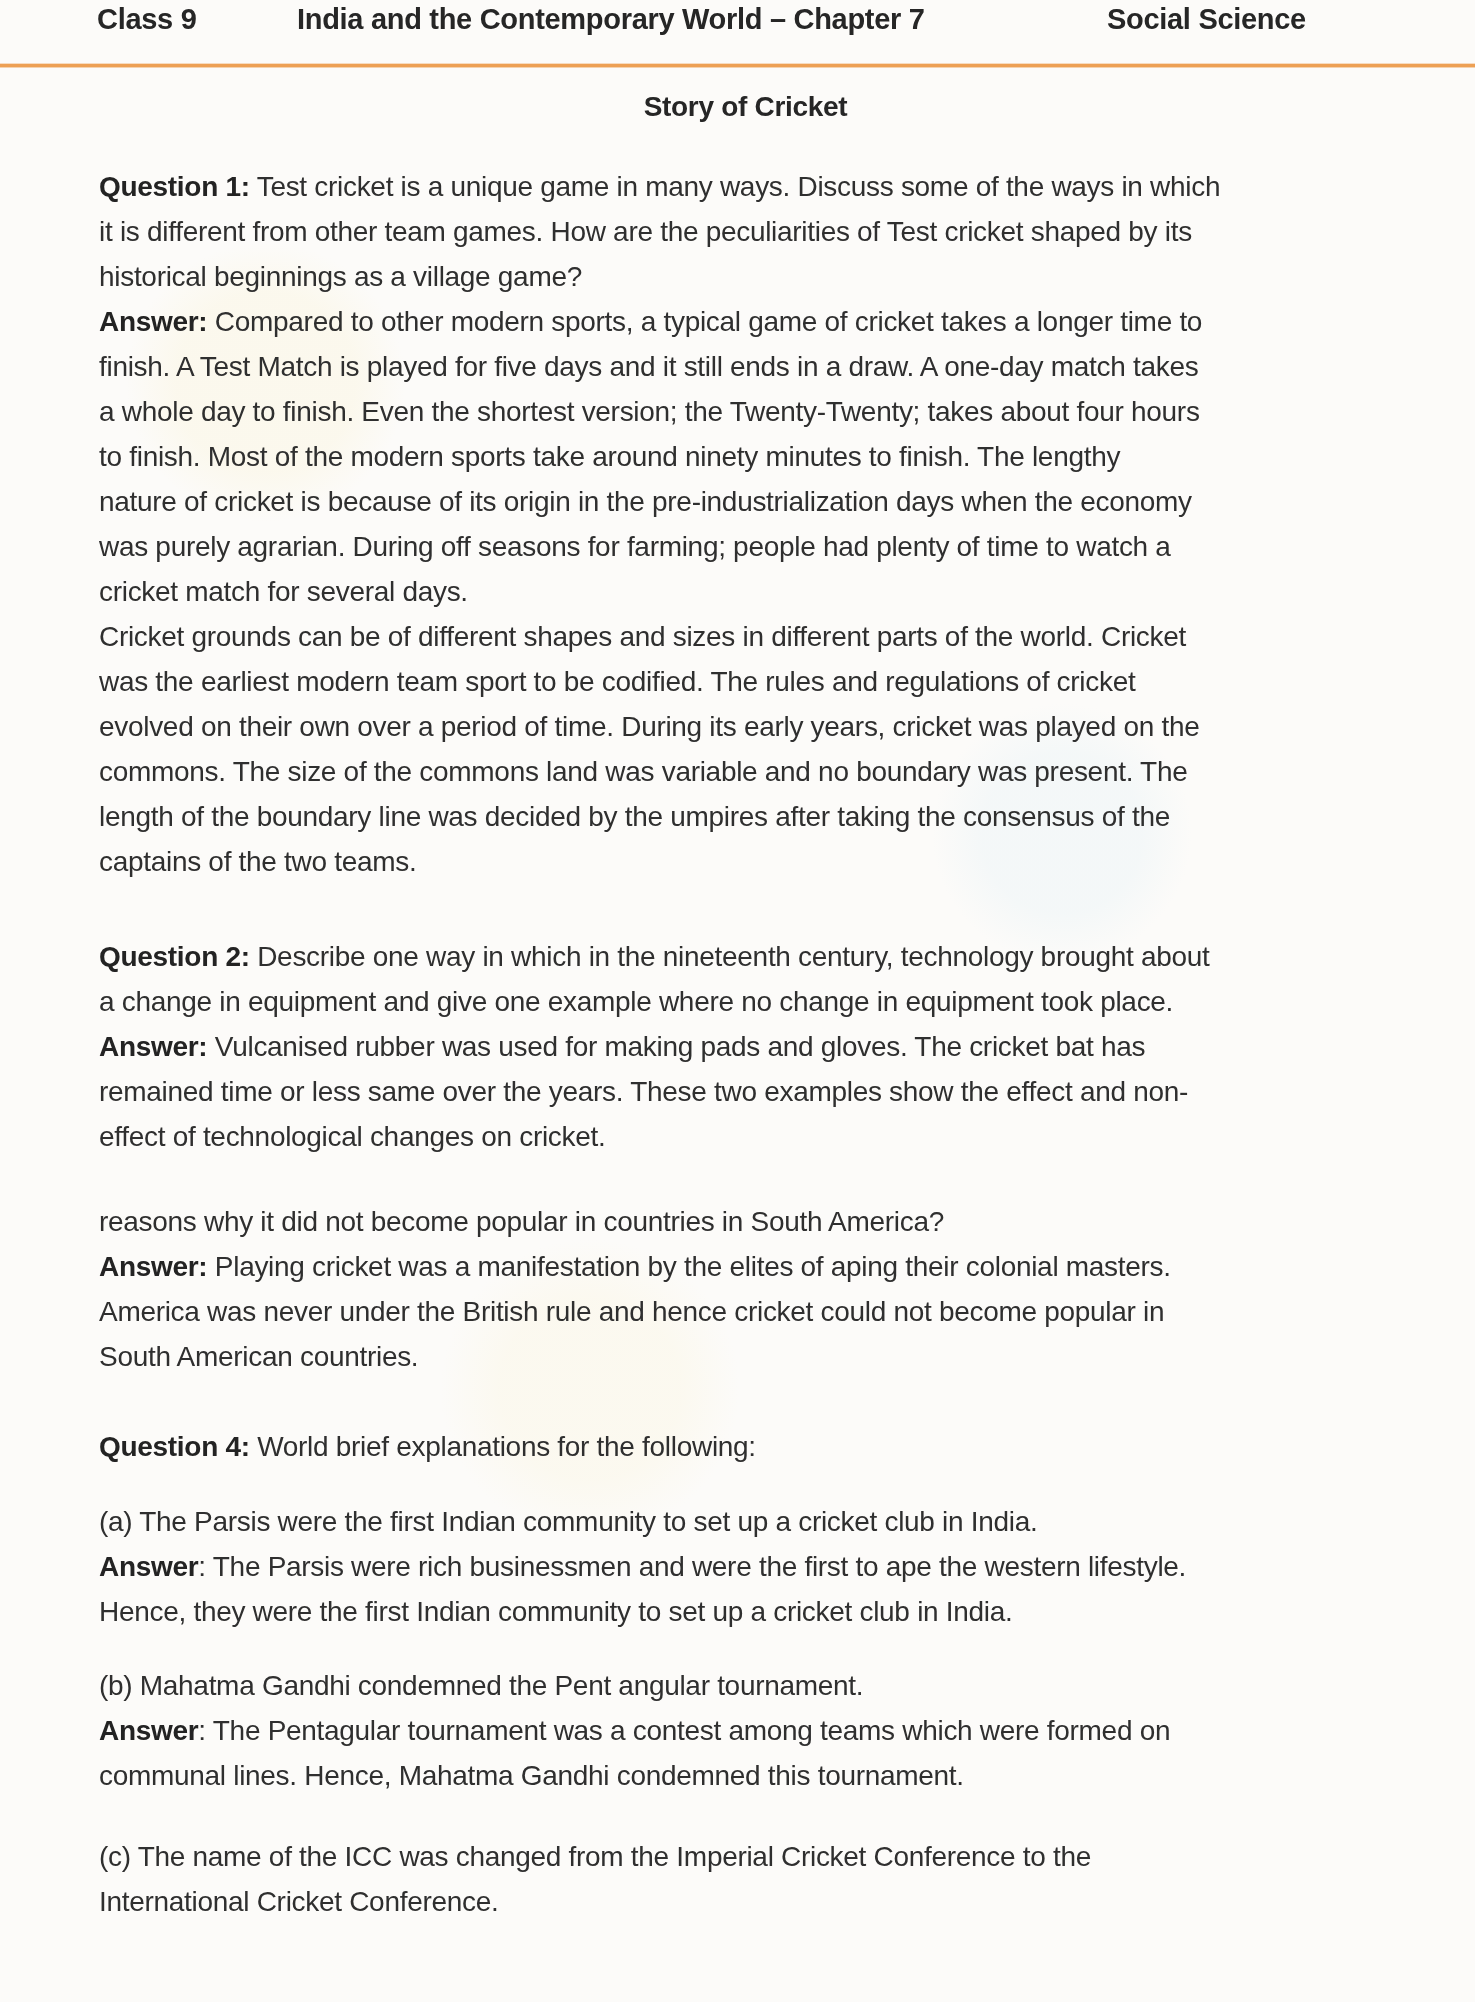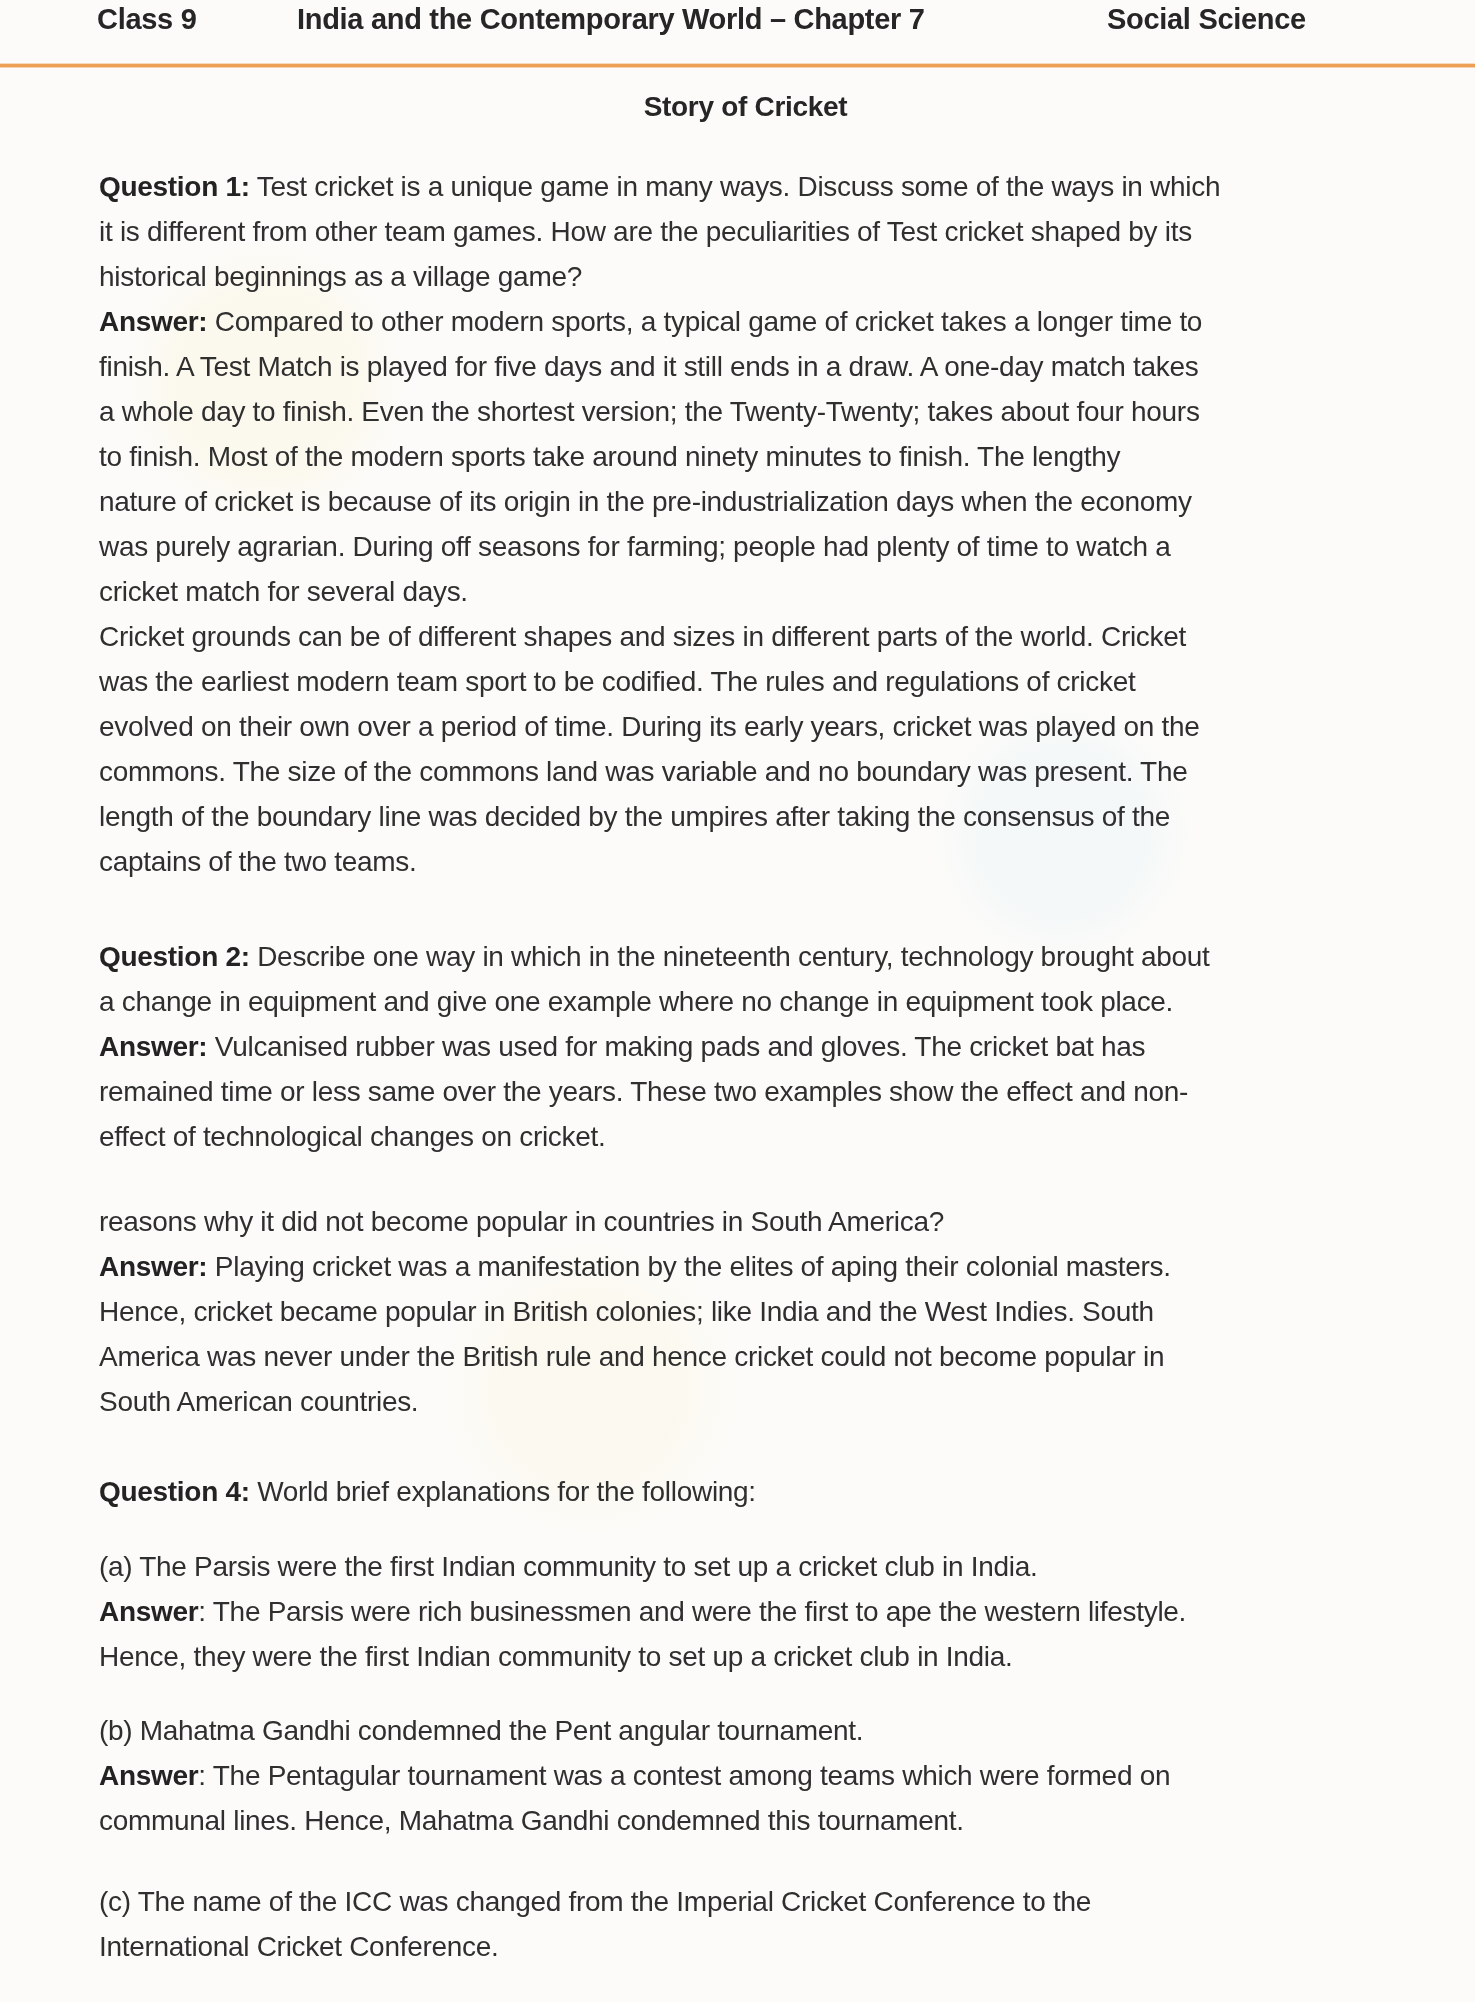--- a/index.html
+++ b/index.html
@@ -120,21 +120,20 @@
       <div class="block" style="margin-top: 50px;">
         <div class="line"><span class="b">Question 2:</span><span> Describe one way in which in the nineteenth century, technology brought about</span></div>
         <div class="line"><span>a change in equipment and give one example where no change in equipment took place.</span></div>
         <div class="line"><span class="b">Answer:</span><span> Vulcanised rubber was used for making pads and gloves. The cricket bat has</span></div>
         <div class="line"><span>remained time or less same over the years. These two examples show the effect and non-</span></div>
         <div class="line"><span>effect of technological changes on cricket.</span></div>
       </div>
       <div class="block" style="margin-top: 40px;">
         <div class="line"><span>reasons why it did not become popular in countries in South America?</span></div>
         <div class="line"><span class="b">Answer:</span><span> Playing cricket was a manifestation by the elites of aping their colonial masters.</span></div>
-        <div class="line"><span>Hence, cricket became popular in British colonies; like India and the West Indies. South</span></div>
         <div class="line"><span>America was never under the British rule and hence cricket could not become popular in</span></div>
         <div class="line"><span>South American countries.</span></div>
       </div>
       <div class="block" style="margin-top: 45px;">
         <div class="line"><span class="b">Question 4:</span><span> World brief explanations for the following:</span></div>
       </div>
       <div class="block" style="margin-top: 30px;">
         <div class="line"><span>(a) The Parsis were the first Indian community to set up a cricket club in India.</span></div>
         <div class="line"><span class="b">Answer</span><span>: The Parsis were rich businessmen and were the first to ape the western lifestyle.</span></div>
         <div class="line"><span>Hence, they were the first Indian community to set up a cricket club in India.</span></div>

